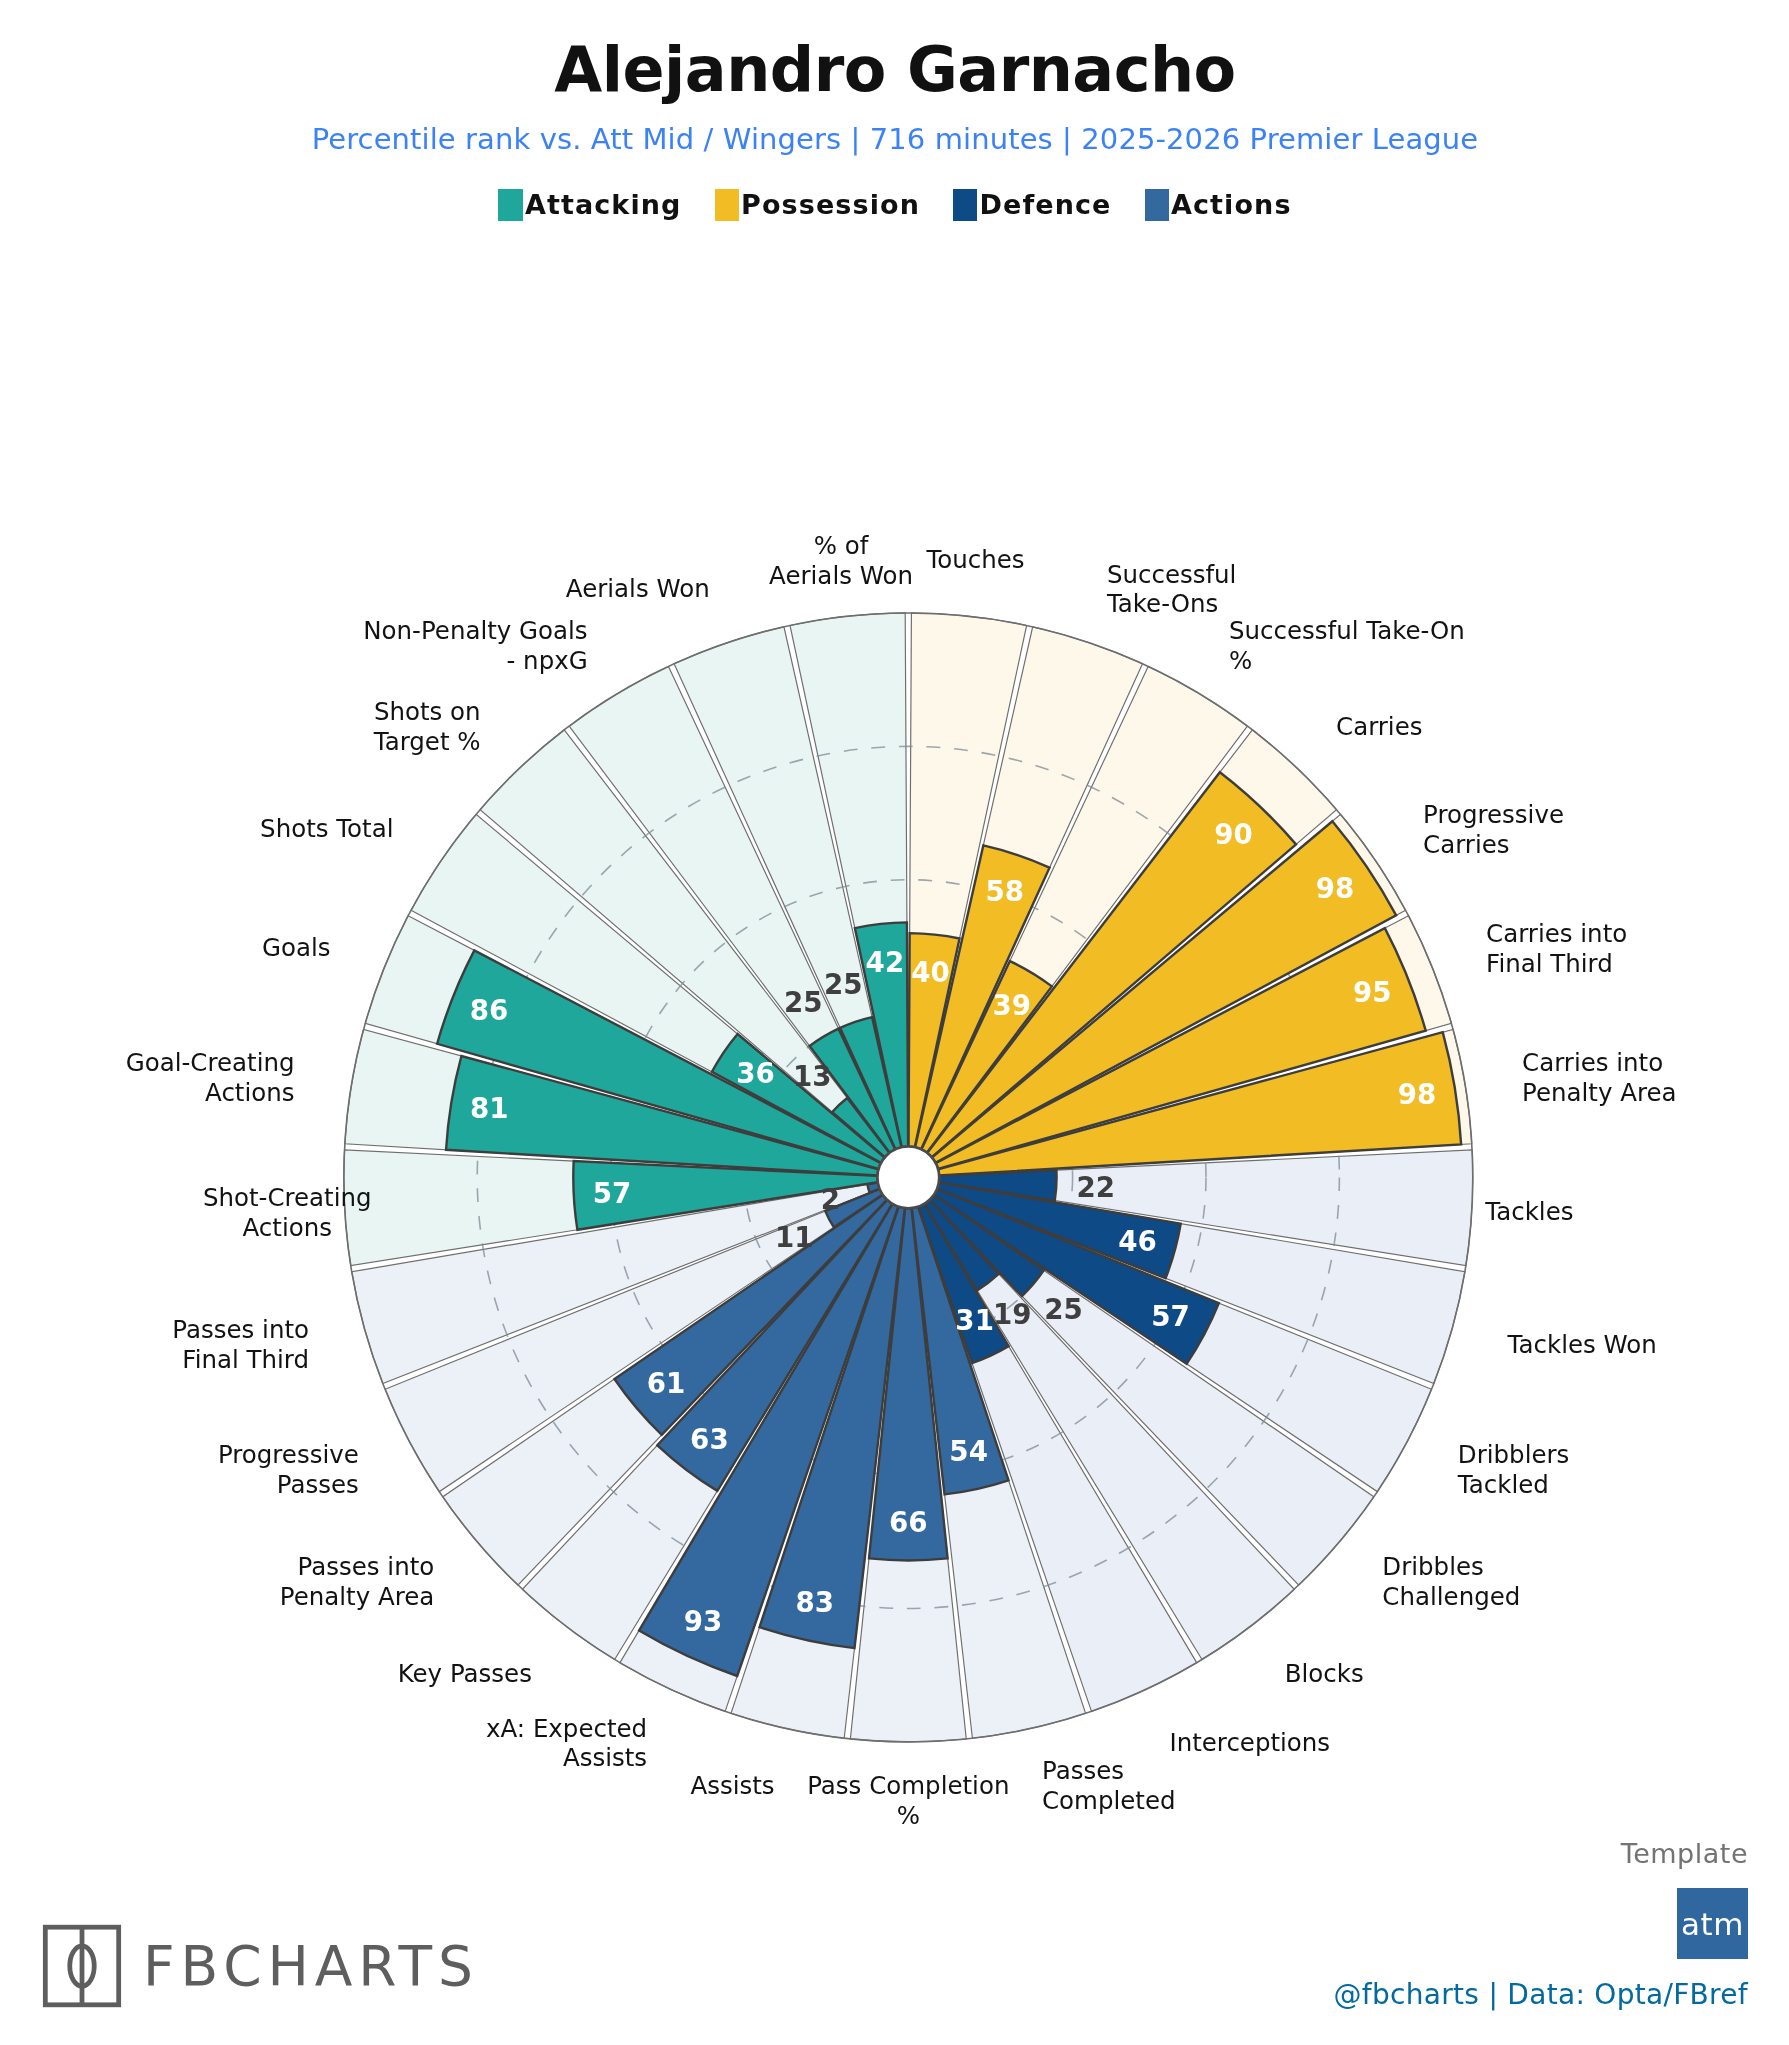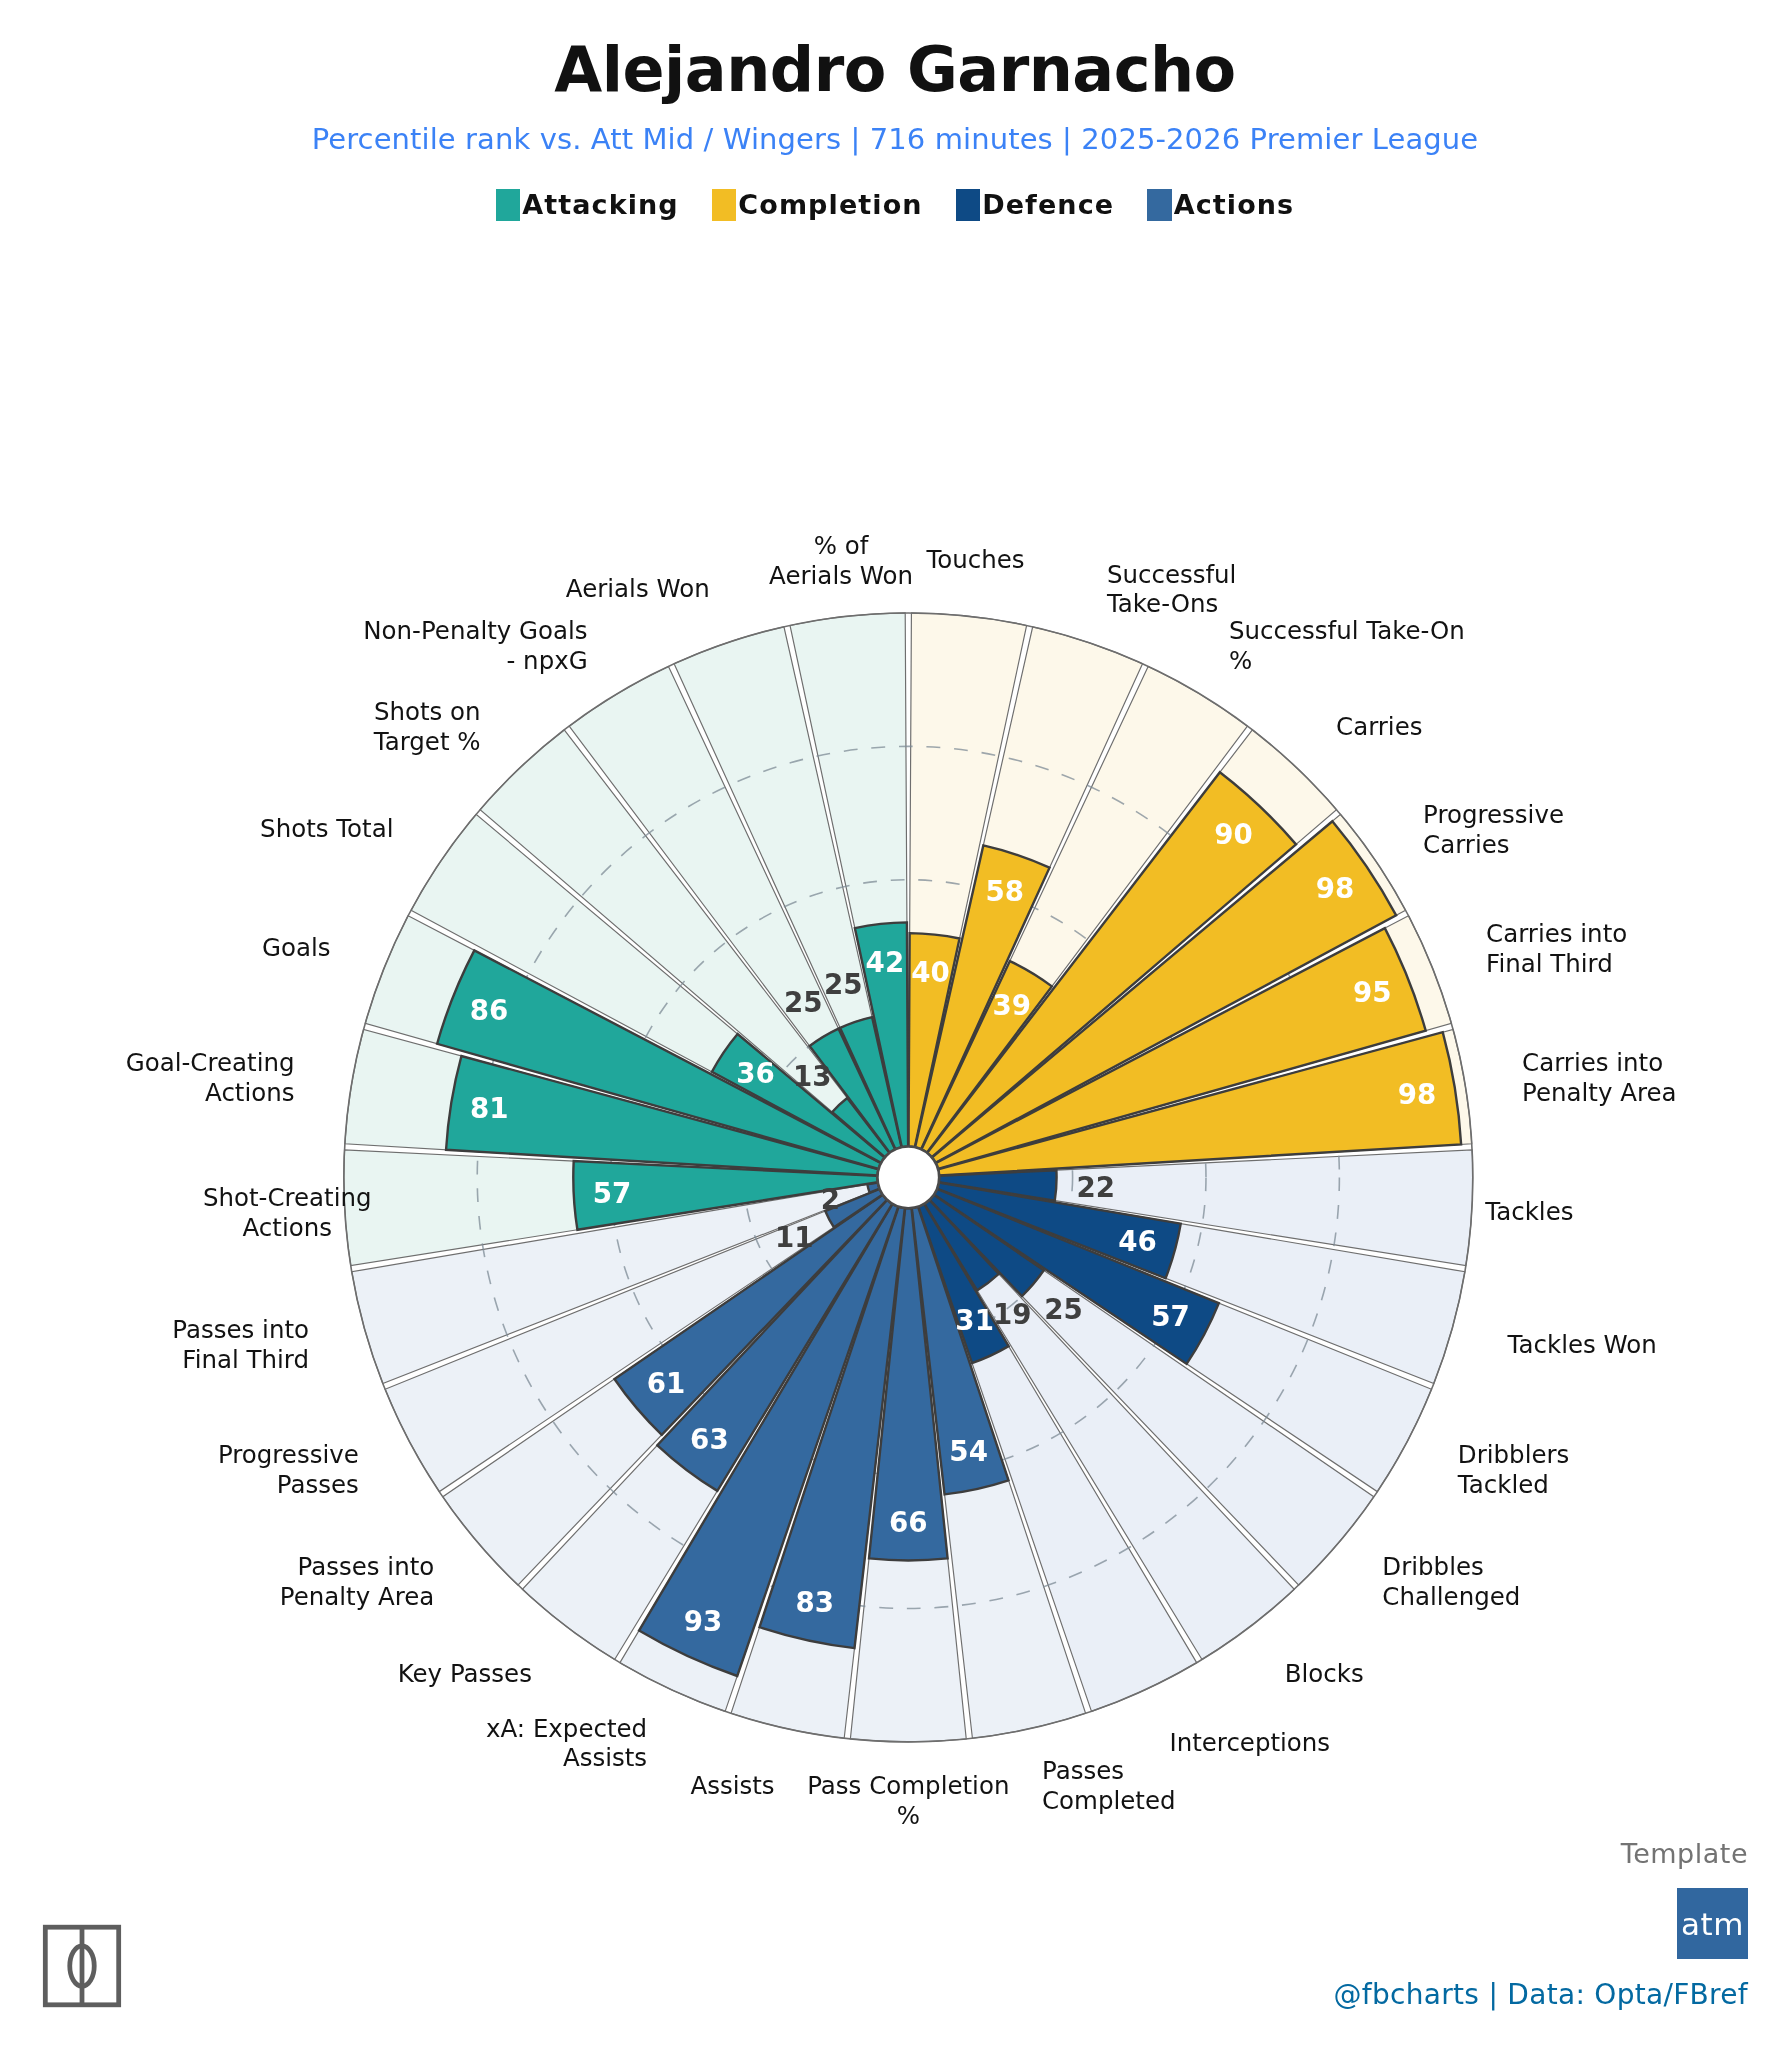--- a/index.html
+++ b/index.html
@@ -163,21 +163,21 @@
 <div id="header">
   <h1 id="chart-title">Alejandro Garnacho</h1>
   <div id="chart-subtitle">Percentile rank vs. Att Mid / Wingers | 716 minutes | 2025-2026 Premier League</div>
   <div id="legend">
       <div class="legend-item">
         <span class="legend-swatch" style="background: rgb(32, 167, 155);"></span>
         <span class="legend-label">Attacking</span>
       </div>
       <div class="legend-item">
         <span class="legend-swatch" style="background: rgb(242, 189, 36);"></span>
-        <span class="legend-label">Completion</span>
+        <span class="legend-label">Possession</span>
       </div>
       <div class="legend-item">
         <span class="legend-swatch" style="background: rgb(14, 74, 133);"></span>
         <span class="legend-label">Defence</span>
       </div>
       <div class="legend-item">
         <span class="legend-swatch" style="background: rgb(52, 105, 159);"></span>
         <span class="legend-label">Actions</span>
       </div>
     </div>
@@ -322,20 +322,21 @@
       </g>
   </svg>
 </div>
 
 <div id="footer-left">
   <svg id="fbcharts-mark" width="80" height="84" viewBox="0 0 150 158">
     <rect x="6" y="6" width="138" height="146" fill="none" stroke="#5e5e5e" stroke-width="9"></rect>
     <line x1="75" y1="6" x2="75" y2="152" stroke="#5e5e5e" stroke-width="9"></line>
     <ellipse cx="75" cy="79" rx="23" ry="38" fill="none" stroke="#5e5e5e" stroke-width="9"></ellipse>
   </svg>
+  <div id="fbcharts-word">FBCHARTS</div>
 </div>
 
 <div id="footer-right">
   <div id="template-label">Template</div>
   <div id="template-badge">atm</div>
   <div id="credit-line">@fbcharts | Data: Opta/FBref</div>
 </div>
 
 
 </body></html>

